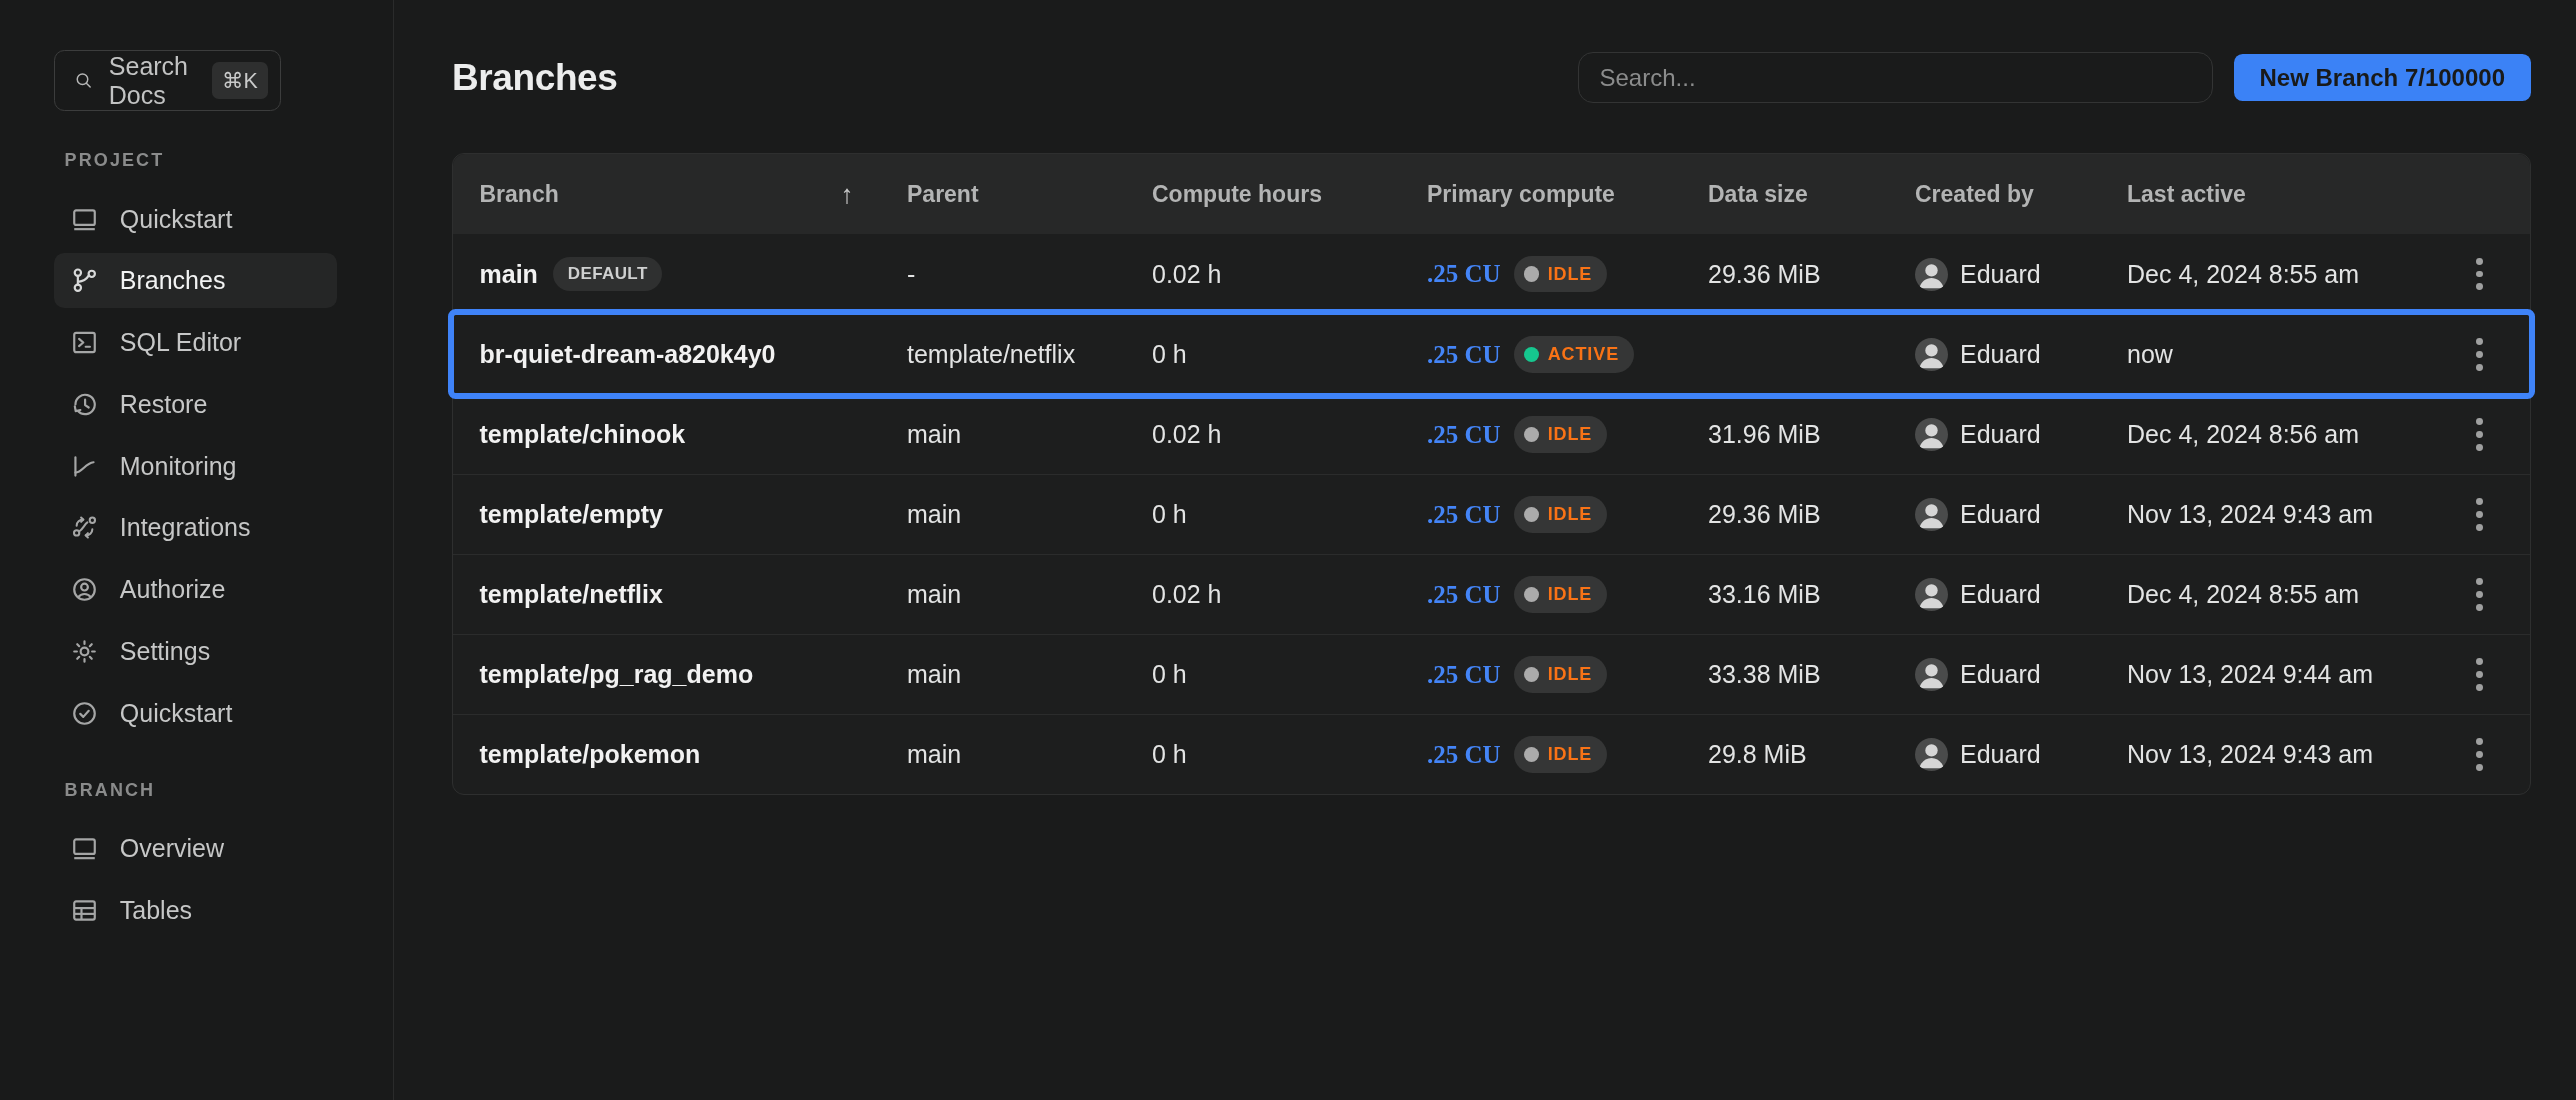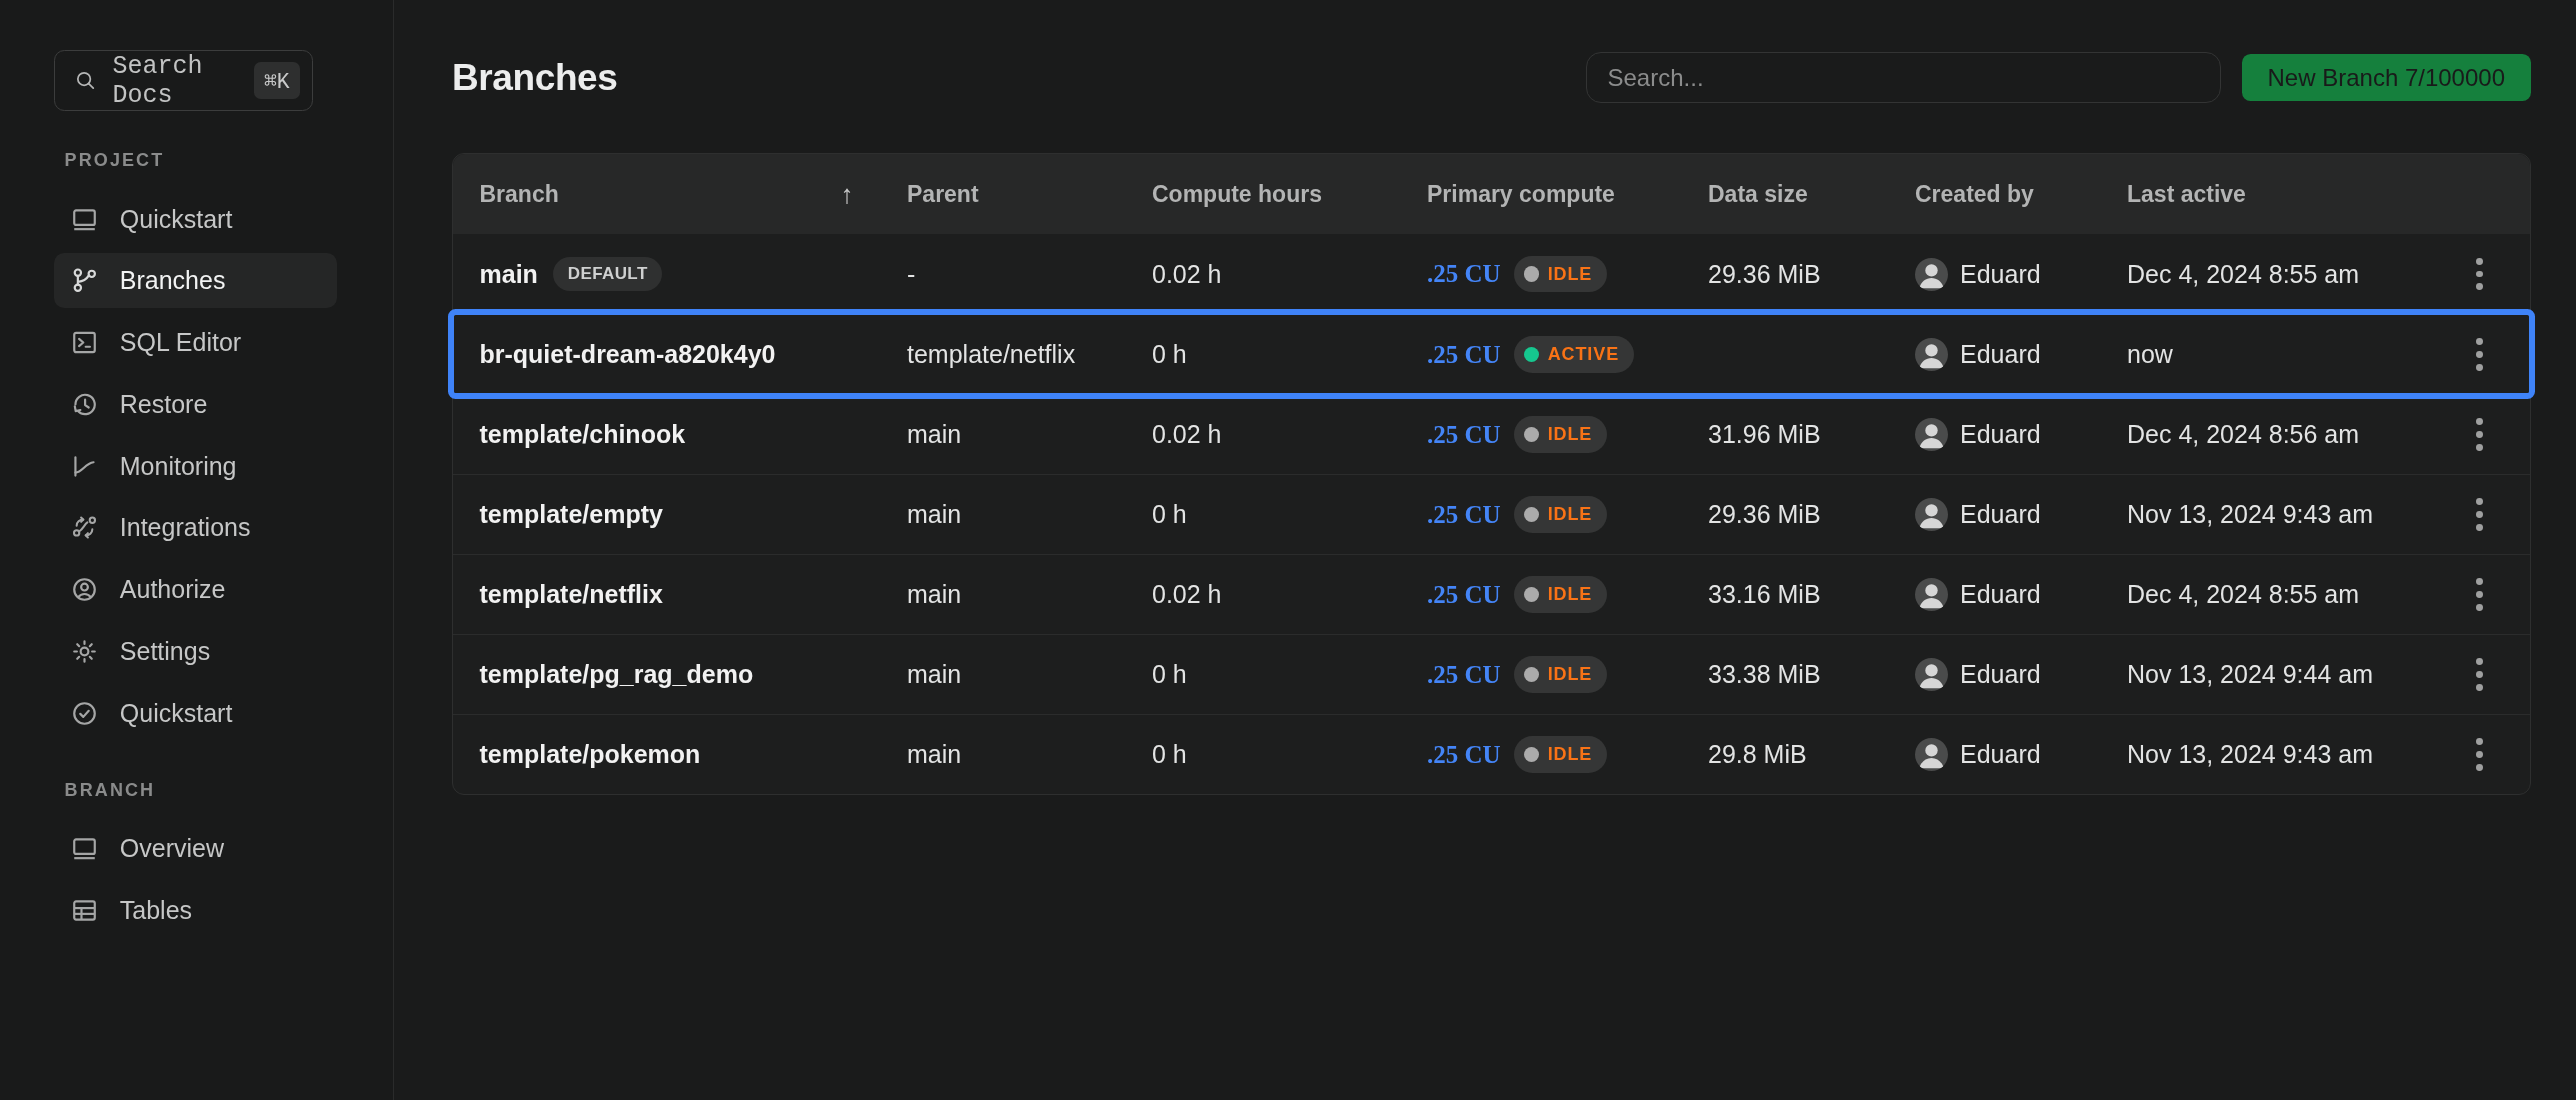--- a/index.html
+++ b/index.html
@@ -12,24 +12,23 @@
   }
 
   
   .sidebar {
     width:394px; height:1101px; flex:0 0 394px;
     background:#191a1a; border-right:1.7px solid #2a2b2b;
     padding:50px 0 0 54px;
   }
   .sidebar-inner { width:283px; }
   .search-docs {
-    width:259px; height:61px; border:1.7px solid #3c3d3d; border-radius:10.3px;
+    width:227px; height:61px; border:1.7px solid #3c3d3d; border-radius:10.3px;
     display:flex; align-items:center; padding:0 12px 0 19px; cursor:pointer;
     color:#c2c3c3;
-    font-family:Liberation Mono, monospace;
   }
   .search-docs .mag { width:27px; height:27px; margin-right:15.4px; color:#b5b6b6; }
   .search-docs-label { font-size:25px; }
   .kbd {
     margin-left:auto; background:#2e2f2f; color:#c9caca; border-radius:6.8px;
     font-size:21.4px; padding:5.1px 10.3px;
   }
   .section-label {
     margin:39px 0 20.5px 2.6px; font-size:18px; letter-spacing:2.1px;
     color:#8a8b8b; font-weight:700;padding-left:8px;
@@ -49,21 +48,21 @@
   .page-title { font-size:37px; font-weight:700; letter-spacing:-0.4px; color:#eceded; }
   .top-search {
     margin-left:auto; width:635px; height:51px; background:transparent;
     border:1.7px solid #333434; border-radius:15px; color:#e6e7e7;
     font-size:24px; padding:0 20.5px; outline:none;
     font-family:"Liberation Sans","DejaVu Sans",sans-serif;
   }
   .top-search::placeholder { color:#8b8c8c; }
   .new-branch-btn {
     margin-left:20.5px; height:47px; padding:0 26px; border:none; border-radius:8.6px;
-    background:#15803d; color:#191a1a; font-size:24px; font-weight:400; cursor:pointer;
+    background:#3b82f6; color:#191a1a; font-size:24px; font-weight:700; cursor:pointer;
     font-family:"Liberation Sans","DejaVu Sans",sans-serif;
   }
 
   
   .table {
     margin-top:48px; width:2079px; background:#1d1e1e;
     border:0.9px solid #2e2f2f; border-radius:12px;
   }
   .thead-row, .trow {
     display:grid;

